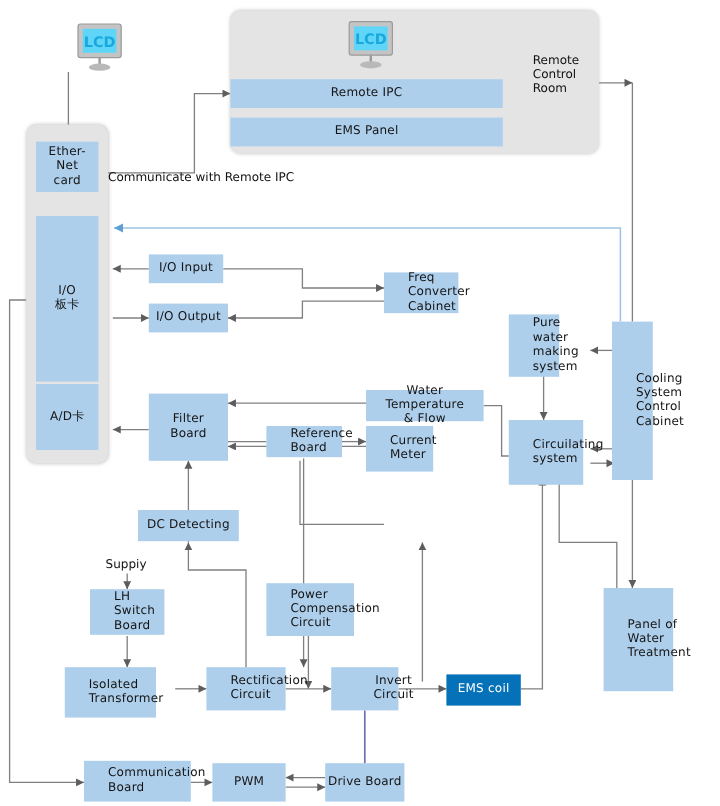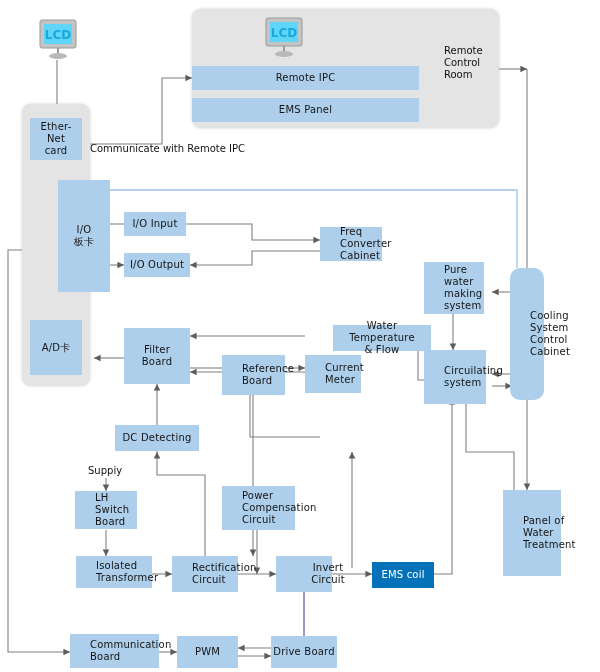--- a/index.html
+++ b/index.html
@@ -43,20 +43,21 @@
     position:absolute;
     font-size:10px;
     line-height:12px;
     color:#111;
     white-space:pre-line;
     z-index:4;
   }
   .lcd{
     position:absolute;
     z-index:4;
+    margin-left:25px;
   }
   .cjk{font-family:"DejaVu Sans","Liberation Sans",sans-serif;}
 </style>
 </head>
 <body>
 
 <div id="stage">
 
   <div class="panel" style="left:22px;top:104px;width:68px;height:282px;"></div>
   <div class="panel" style="left:192px;top:9px;width:307px;height:119px;"></div>
@@ -180,69 +181,69 @@
 Room</div>
 
   <div class="plainlabel" style="left:90px;top:143px;">Communicate with Remote IPC</div>
 
   <div class="plainlabel" style="left:88px;top:465px;">Suppiy</div>
 
   <div class="node" style="left:30px;top:118px;width:52px;height:42px;">Ether-
 Net
 card</div>
 
-  <div class="node cjk" style="left:30px;top:180px;width:52px;height:112px;margin-left:28px;">I/O
+  <div class="node cjk" style="left:30px;top:180px;width:52px;height:138px;">I/O
 板卡</div>
 
   <div class="node cjk" style="left:30px;top:320px;width:52px;height:55px;">A/D卡</div>
 
   <div class="node" style="left:192px;top:98px;width:227px;height:24px;">EMS Panel</div>
 
   <div class="node" style="left:192px;top:66px;width:227px;height:24px;">Remote IPC</div>
 
   <div class="node" style="left:124px;top:212px;width:62px;height:24px;">I/O Input</div>
 
   <div class="node" style="left:124px;top:253px;width:66px;height:24px;">I/O Output</div>
 
   <div class="node lalign" style="left:320px;top:227px;width:62px;height:34px;">Freq
 Converter
 Cabinet</div>
 
   <div class="node" style="left:124px;top:328px;width:66px;height:56px;">Filter
 Board</div>
 
-  <div class="node lalign" style="left:222px;top:355px;width:63px;height:40px;">Reference
+  <div class="node lalign" style="left:222px;top:355px;width:63px;height:26px;">Reference
 Board</div>
 
   <div class="node lalign" style="left:305px;top:355px;width:56px;height:38px;">Current
 Meter</div>
 
-  <div class="node" style="left:305px;top:325px;width:98px;height:26px;margin-left:28px;">Water Temperature
+  <div class="node" style="left:305px;top:325px;width:98px;height:26px;">Water Temperature
 &amp; Flow</div>
 
-  <div class="node lalign" style="left:424px;top:262px;width:60px;height:52px;">Pure
+  <div class="node lalign" style="left:424px;top:262px;width:42px;height:52px;">Pure
 water
 making
 system</div>
 
   <div class="node lalign" style="left:424px;top:350px;width:62px;height:54px;">Circuilating
 system</div>
 
-  <div class="node lalign" style="left:510px;top:268px;width:34px;height:132px;border-radius:10px;">Cooling
+  <div class="node lalign" style="left:510px;top:268px;width:34px;height:132px;">Cooling
 System
 Control
 Cabinet</div>
 
   <div class="node" style="left:115px;top:425px;width:84px;height:26px;">DC Detecting</div>
 
 
   <div class="node lalign" style="left:75px;top:491px;width:62px;height:38px;">LH Switch
 Board</div>
 
-  <div class="node lalign" style="left:76px;top:556px;width:76px;height:32px;">Isolated
+  <div class="node lalign" style="left:54px;top:556px;width:76px;height:42px;">Isolated
 Transformer</div>
 
   <div class="node lalign" style="left:172px;top:556px;width:66px;height:36px;">Rectification
 Circuit</div>
 
   <div class="node lalign" style="left:222px;top:486px;width:73px;height:44px;">Power
 Compensation
 Circuit</div>
 
   <div class="node" style="left:276px;top:556px;width:56px;height:36px;padding-left:48px;">Invert

